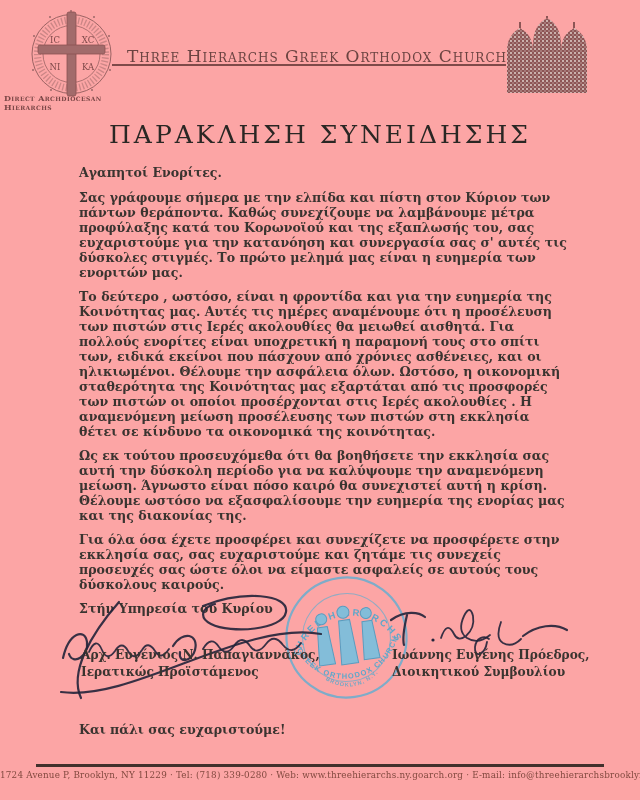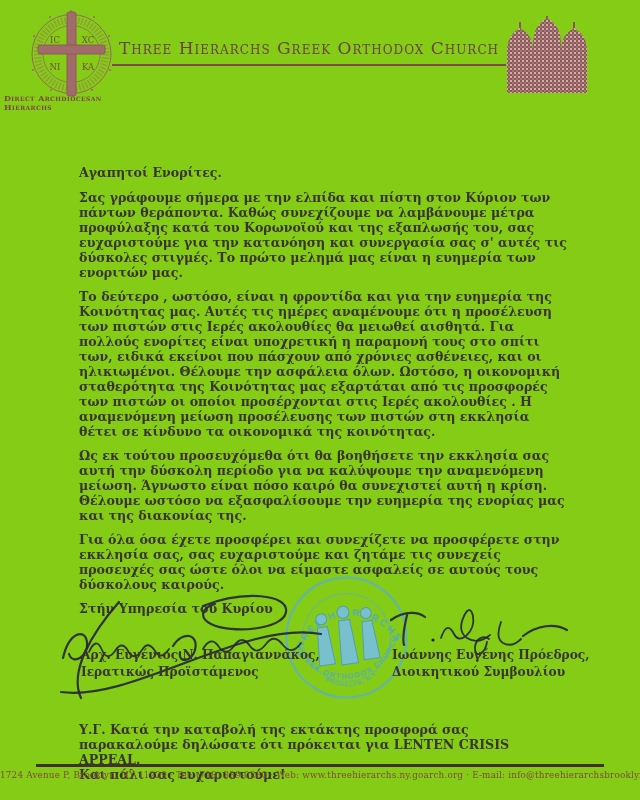--- a/index.html
+++ b/index.html
@@ -4,33 +4,33 @@
 <style>
   html,body{margin:0;padding:0;}
   body{
     width:640px;height:800px;
     background:#f4f3f0;
     font-family:"DejaVu Serif", serif;
     overflow:hidden;
   }
   .page{
     position:relative;width:640px;height:800px;
-    background:#84cc16;
+    background:#fca5a5;
     overflow:hidden;
   }
   
   .seal-svg{position:absolute;left:24px;top:8px;}
   .district{
     position:absolute;left:4px;top:94px;width:128px;
     color:#7a4646;
     font-variant-caps:small-caps;font-size:8px;line-height:9px;
     letter-spacing:.4px;font-weight:bold;
   }
   .church-name{
-    position:absolute;left:112px;top:38px;width:394px;margin:0;
+    position:absolute;left:112px;top:38px;width:394px;margin:8px;
     text-align:center;color:#6b4341;
     font-size:17px;font-weight:normal;
     font-variant-caps:small-caps;letter-spacing:1px;
     white-space:nowrap;
   }
   .header-rule{
     position:absolute;left:112px;top:64px;width:394px;height:2px;
     background:#7e4a49;
   }
   .church-icon-svg{position:absolute;left:502px;top:16px;}
@@ -123,20 +123,21 @@
         <circle cx="1" cy="1" r="0.9" fill="#f8f3ee" opacity="0.85"></circle>
         <circle cx="3" cy="3" r="0.7" fill="#f8f3ee" opacity="0.6"></circle>
       </pattern>
     </defs>
     <path d="M5,77 L5,35 Q5,19 18,12 Q31,19 31,35 L31,77 Z" fill="url(#speck)"></path>
     <path d="M31,77 L31,29 Q31,9 45,2 Q59,9 59,29 L59,77 Z" fill="url(#speck)"></path>
     <path d="M59,77 L59,35 Q59,19 72,12 Q85,19 85,35 L85,77 Z" fill="url(#speck)"></path>
     <path d="M18,12 L18,6 M45,2 L45,-2 M72,12 L72,6" stroke="#8d5555" stroke-width="2"></path>
   </svg>
 
+  <h2 class="letter-title">ΠΑΡΑΚΛΗΣΗ ΣΥΝΕΙΔΗΣΗΣ</h2>
 
   <div class="body-text">
     <p class="salutation">Αγαπητοί Ενορίτες.</p>
     <p>Σας γράφουμε σήμερα με την ελπίδα και πίστη στον Κύριον των πάντων θεράποντα. Καθώς συνεχίζουμε να λαμβάνουμε μέτρα προφύλαξης κατά του Κορωνοϊού και της εξαπλωσής του, σας ευχαριστούμε για την κατανόηση και συνεργασία σας σ' αυτές τις δύσκολες στιγμές. Το πρώτο μελημά μας είναι η ευημερία των ενοριτών μας.</p>
     <p>Το δεύτερο , ωστόσο, είναι η φροντίδα και για την ευημερία της Κοινότητας μας. Αυτές τις ημέρες αναμένουμε ότι η προσέλευση των πιστών στις Ιερές ακολουθίες θα μειωθεί αισθητά. Για πολλούς ενορίτες είναι υποχρετική η παραμονή τους στο σπίτι των, ειδικά εκείνοι που πάσχουν από χρόνιες ασθένειες, και οι ηλικιωμένοι. Θέλουμε την ασφάλεια όλων. Ωστόσο, η οικονομική σταθερότητα της Κοινότητας μας εξαρτάται από τις προσφορές των πιστών οι οποίοι προσέρχονται στις Ιερές ακολουθίες . Η αναμενόμενη μείωση προσέλευσης των πιστών στη εκκλησία θέτει σε κίνδυνο τα οικονομικά της κοινότητας.</p>
     <p>Ως εκ τούτου προσευχόμεθα ότι θα βοηθήσετε την εκκλησία σας αυτή την δύσκολη περίοδο για να καλύψουμε την αναμενόμενη μείωση. Άγνωστο είναι πόσο καιρό θα συνεχιστεί αυτή η κρίση. Θέλουμε ωστόσο να εξασφαλίσουμε την ευημερία της ενορίας μας και της διακονίας της.</p>
     <p>Για όλα όσα έχετε προσφέρει και συνεχίζετε να προσφέρετε στην εκκλησία σας, σας ευχαριστούμε και ζητάμε τις συνεχείς προσευχές σας ώστε όλοι να είμαστε ασφαλείς σε αυτούς τους δύσκολους καιρούς.</p>
     <p class="closing">Στήν Υπηρεσία του Κυρίου</p>
 
     <div class="sig-block">
@@ -189,21 +190,20 @@
         <path class="ink" d="M140,36 c14,-11 32,-13 44,-6"></path>
       </svg>
 
       <div class="sig-name l1">Αρχ. Ευγένιος Ν. Παπαγιαννάκος,</div>
       <div class="sig-name l2">Ιερατικώς Προϊστάμενος</div>
       <div class="sig-name r1">Ιωάννης Ευγένης Πρόεδρος,</div>
       <div class="sig-name r2">Διοικητικού Συμβουλίου</div>
     </div>
 
     <div class="ps">
-      <p>Υ.Γ. Κατά την καταβολή της εκτάκτης προσφορά σας παρακαλούμε δηλώσατε ότι πρόκειται για LENTEN CRISIS APPEAL.</p>
       <p>Και πάλι σας ευχαριστούμε!</p>
     </div>
   </div>
 
   <div class="footer-rule"></div>
   <p class="footer-text">1724 Avenue P, Brooklyn, NY 11229 · Tel: (718) 339-0280 · Web: www.threehierarchs.ny.goarch.org · E-mail: info@threehierarchsbrooklyn.org</p>
 
 </div>
 
 </body></html>

